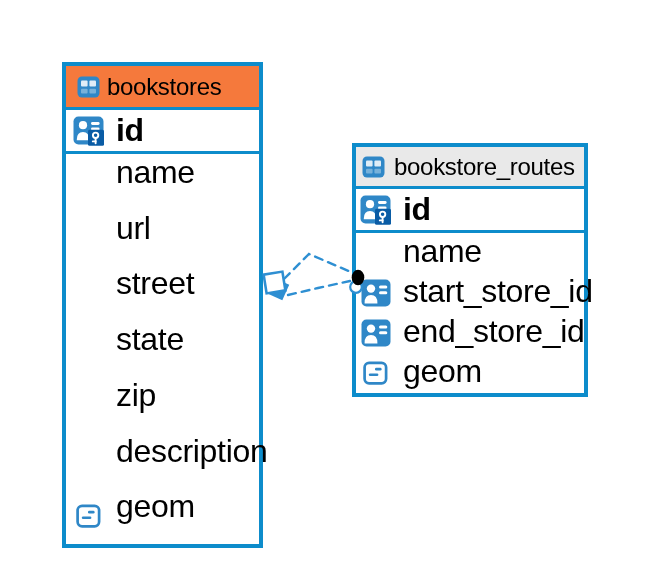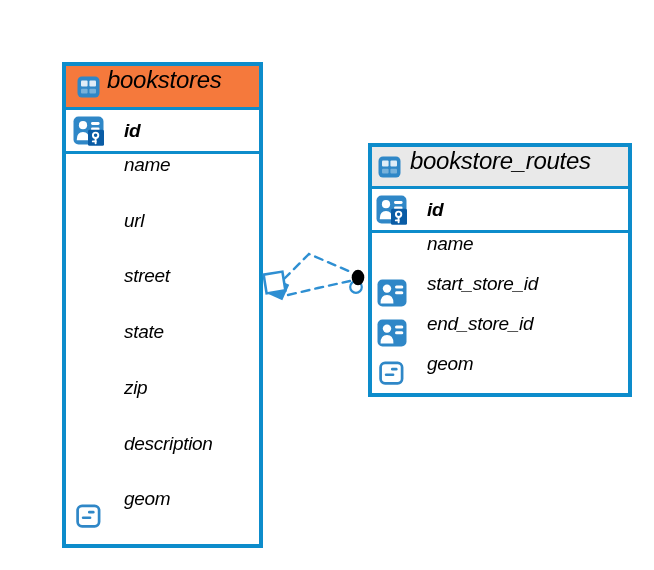--- a/index.html
+++ b/index.html
@@ -24,27 +24,26 @@
   .canvas{position:absolute;inset:0;}
 
   .er-table{
     position:absolute;
     border:4px solid var(--table-border);
     background:#fff;
     display:flex;
     flex-direction:column;
   }
   .t-bookstores{left:62px;top:62px;width:201px;height:486px;}
-  .t-routes{left:368px;top:143px;width:264px;height:254px;}
+  .t-routes{left:352px;top:143px;width:236px;height:254px;}
 
   .t-header{
-    display:flex;
+    display:flex;align-items:center;
     border-bottom:3px solid var(--table-border);
     flex:0 0 auto;
-    font-style:italic;
   }
   .t-bookstores .t-header{height:44px;padding-left:10px;}
   .t-routes .t-header{height:42px;padding-left:3px;}
   .t-title{
     font-size:24px;
     letter-spacing:-0.3px;
     margin-left:7px;
     white-space:nowrap;
   }
 
@@ -63,25 +62,24 @@
     flex:1 1 0;
   }
   .t-bookstores .t-row{padding-left:6px;}
   .t-routes .t-row{padding-left:3px;}
 
   .icon-box{
     width:33px;flex:0 0 33px;
     display:flex;align-items:center;justify-content:center;
   }
   .col-label{
-    font-size:19px;
+    font-size:32px;
     letter-spacing:-0.3px;
-    margin-left:19px;
+    margin-left:11px;
     white-space:nowrap;
-    font-style:italic;
   }
 
   .abc-glyph{
     font-size:13.5px;
     font-weight:800;
     letter-spacing:0.5px;
     color:var(--abc-blue);
     line-height:1;
   }
 

